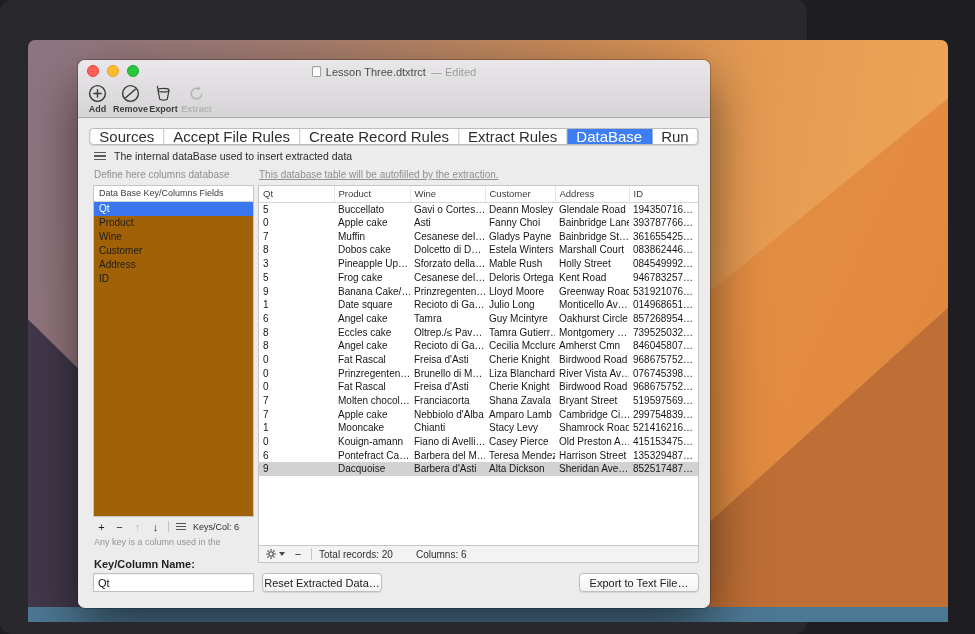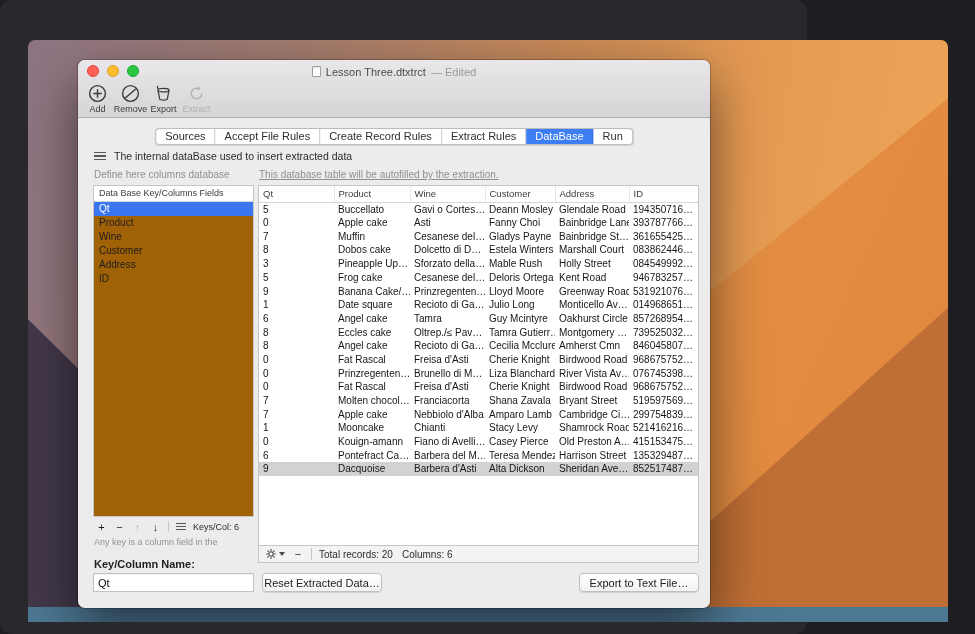--- a/index.html
+++ b/index.html
@@ -30,33 +30,33 @@
   .traffic { position:absolute; left:9px; top:4.5px; display:flex; gap:8px; }
   .light { width:12px; height:12px; border-radius:50%; }
   .light.red    { background:#ff5f57; border:1px solid #e0443e; }
   .light.yellow { background:#febc2e; border:1px solid #dfa023; }
   .light.green  { background:#28c840; border:1px solid #1ea433; }
   .title { margin:0 auto; font-size:11px; color:#4c4c4c; display:flex; align-items:center; gap:5px; padding-top:3px;}
   .doc-icon { width:9px; height:11px; background:#fdfdfd; border:1px solid #9d9d9d; border-radius:1px;
               box-shadow:inset 0 2px 0 rgba(0,0,0,.06); }
   .edited { color:#9b9b9b; }
 
-  .toolbar { display:flex; padding:2px 0 0 3px; }
+  .toolbar { display:flex; padding:2px 0 0 3px;font-weight:bold; }
   .tool { width:33px; display:flex; flex-direction:column; align-items:center; gap:1px; padding-top:2px; }
   .tool svg { width:19px; height:19px; }
   .tool .lbl { font-size:9px; color:#3d3d3d; }
   .tool.disabled .lbl { color:#b2b2b2; }
 
   
   .content { position:relative; height:489px; background:#ececec; border-radius:0 0 7px 7px; overflow:hidden; }
 
   .tabbar { position:absolute; top:10px; left:50%; transform:translateX(-50%); display:flex; height:17px;
             background:#fff; border:1px solid #bcbcbc; border-radius:4px; overflow:hidden;
             box-shadow:0 .5px 1px rgba(0,0,0,.10); }
-  .tab { padding:0 9px; font-size:11px; line-height:15px; color:#2f2f2f; border-right:1px solid #c9c9c9; white-space:nowrap; }
+  .tab { padding:0 9px; font-size:15px; line-height:15px; color:#2f2f2f; border-right:1px solid #c9c9c9; white-space:nowrap; }
   .tab:last-child { border-right:none; }
   .tab.active { background:#3d7ef5; color:#fff; border-right-color:#336fe0; }
 
   .infobar { position:absolute; top:32px; left:16px; display:flex; align-items:center; gap:8px;
              font-size:10.5px; color:#2c2c2c; }
   .hamburger { display:flex; flex-direction:column; gap:2px; width:12px; }
   .hamburger i { display:block; height:1.5px; background:#5a5a5a; }
 
   .hint { position:absolute; top:51px; font-size:10px; color:#8f8f8f; }
   .hint.l { left:16px; } .hint.r { left:181px;text-decoration:underline; }
@@ -100,21 +100,21 @@
   .table-footer { position:absolute; left:180px; top:428px; width:441px; height:17px;
                   background:#f3f3f3; border:1px solid #c6c6c6; border-top:none;
                   display:flex; align-items:center; gap:7px; padding:0 6px; }
   .gear-btn { display:flex; align-items:center; gap:2px; }
   .gear-btn svg { width:12px; height:12px; }
   .chev { width:0; height:0; border-left:3.5px solid transparent; border-right:3.5px solid transparent;
           border-top:4px solid #4a4a4a; }
   .tf-minus { font-size:11px; color:#2a2a2a; width:12px; text-align:center; }
   .tf-sep { width:1px; height:12px; background:#c6c6c6; }
   .tf-text { font-size:10px; color:#2d2d2d; }
-  .tf-text + .tf-text { margin-left:2px; }
+  .tf-text + .tf-text { margin-left:16px; }
 
   .btn { position:absolute; top:455px; height:19px; background:linear-gradient(#ffffff,#f2f2f2);
          border:1px solid #bfbfbf; border-radius:4px; font-size:11px; color:#222;
          display:flex; align-items:center; justify-content:center;
          box-shadow:0 .5px 1px rgba(0,0,0,.10); white-space:nowrap; }
   .btn-reset  { left:184px; width:120px; }
   .btn-export { left:501px; width:120px; }
 </style>
 </head>
 <body>
@@ -216,21 +216,21 @@
             </span>
           <span class="lf-sep"></span>
           <span class="list-glyph">
               <i></i>
               <i></i>
               <i></i>
             </span>
           <span class="lf-count">Keys/Col: 6</span>
         </div>
 
-        <div class="left-note">Any key is a column field in the</div>
+        <div class="left-note">Any key is a column used in the</div>
 
         <div class="keyname-label">Key/Column Name:</div>
         <input class="keyname-input" type="text" value="Qt" style="">
 
         <div class="tablebox">
           <table>
             <colgroup>
               <col style="width:75px">
                 <col style="width:76px">
                 <col style="width:75px">

